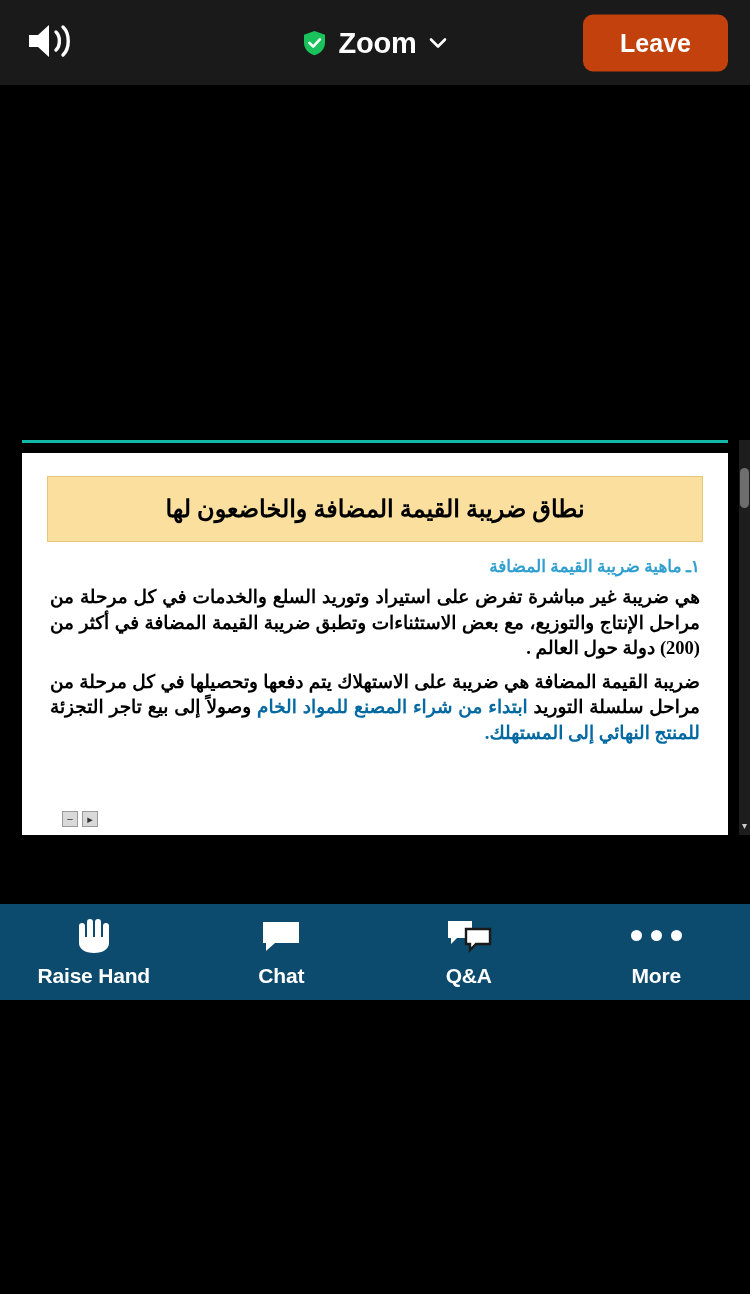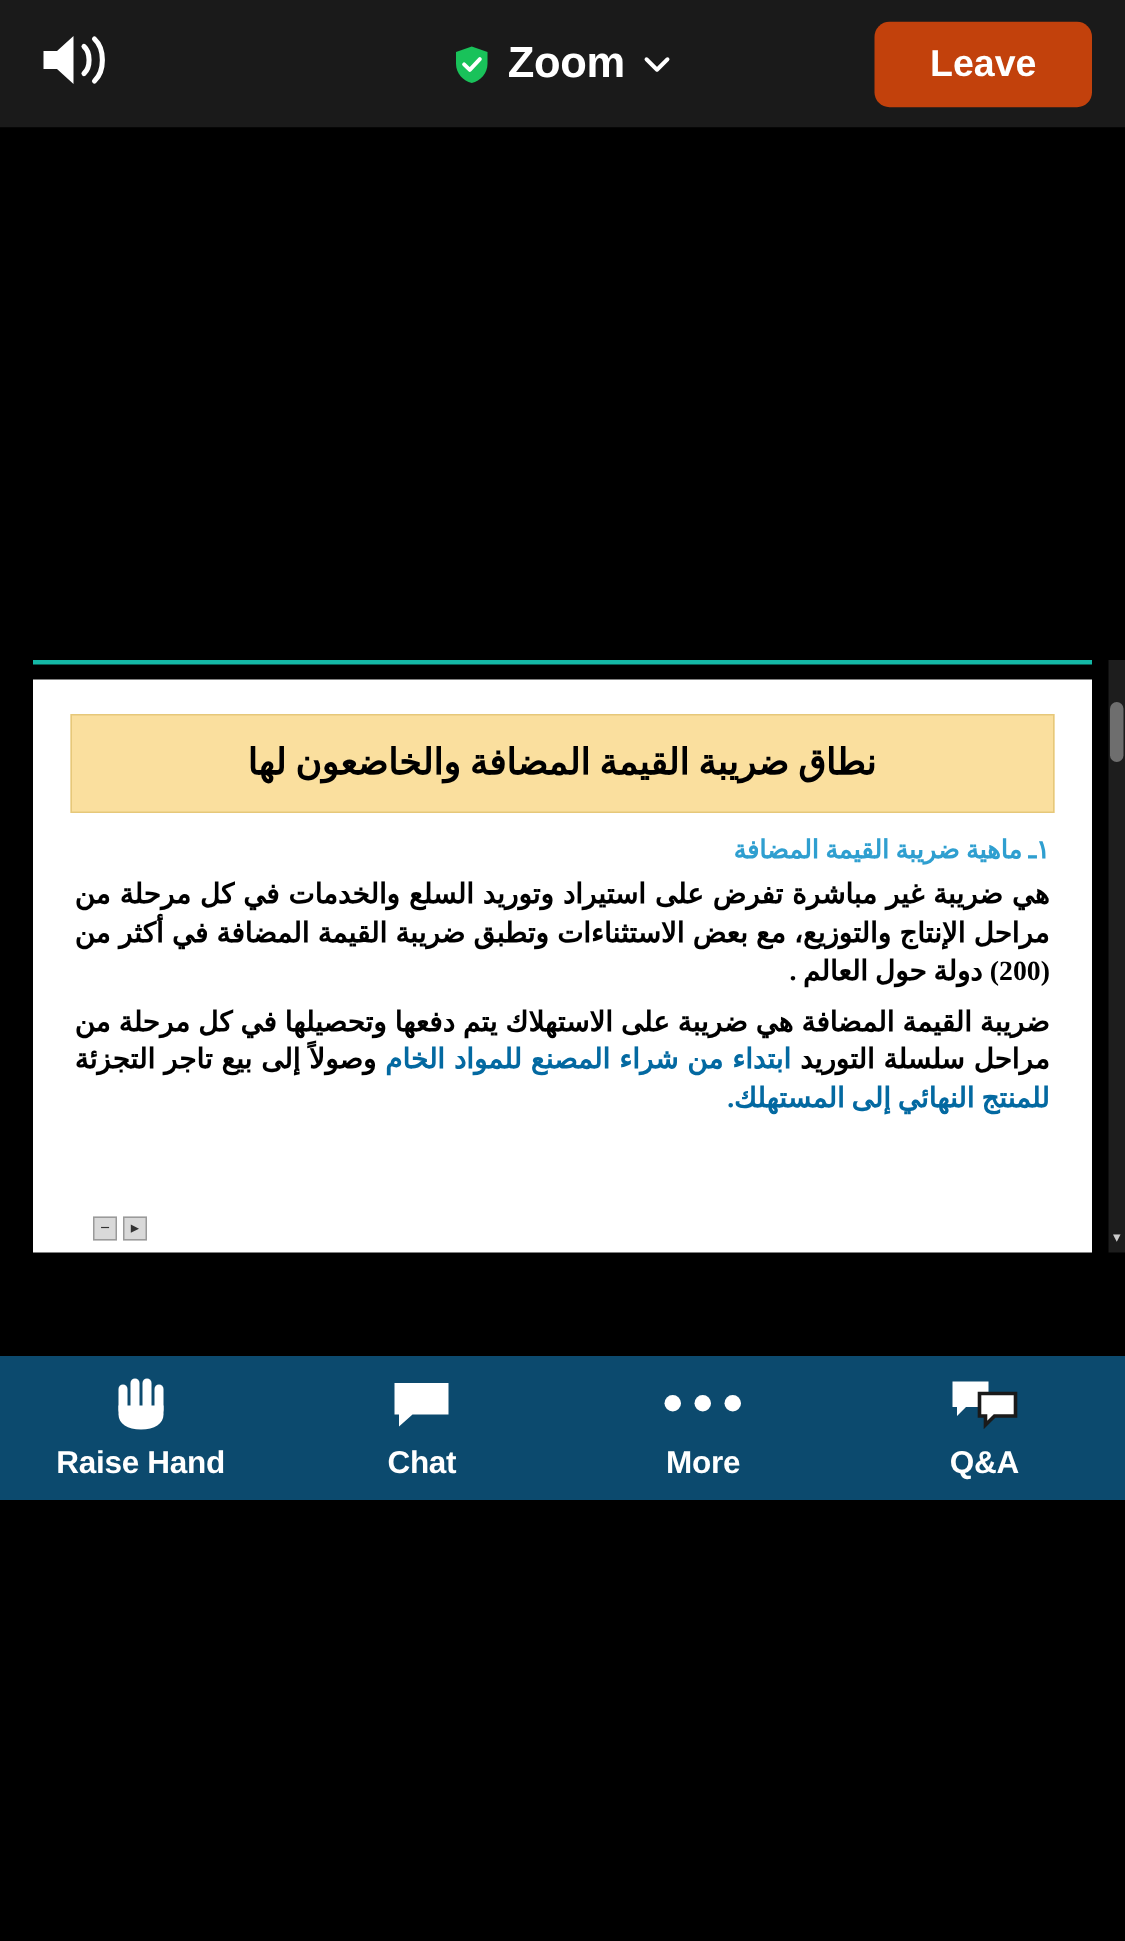--- a/index.html
+++ b/index.html
@@ -275,34 +275,34 @@
       <span class="glyph">
         <svg width="44" height="36" viewBox="0 0 44 36">
           <path d="M4 4 H40 V25 H16 L7 33 V25 H4 Z" fill="#ffffff"></path>
         </svg>
       </span>
       <span class="lbl">Chat</span>
     </div>
 
     <div class="tool">
       <span class="glyph">
+        <svg width="48" height="36" viewBox="0 0 48 36">
+          <path d="M3 3 H27 V20 H12 L6 26 V20 H3 Z" fill="#ffffff"></path>
+          <path d="M21 11 H45 V26 H31 L25 32 V26 H21 Z" fill="#ffffff" stroke="#1a1a1a" stroke-width="2.4"></path>
+        </svg>
+      </span>
+      <span class="lbl">Q&amp;A</span>
+    </div>
+
+    <div class="tool">
+      <span class="glyph">
         <span class="dots">
             <i></i>
             <i></i>
             <i></i>
           </span>
       </span>
       <span class="lbl">More</span>
     </div>
 
-    <div class="tool">
-      <span class="glyph">
-        <svg width="48" height="36" viewBox="0 0 48 36">
-          <path d="M3 3 H27 V20 H12 L6 26 V20 H3 Z" fill="#ffffff"></path>
-          <path d="M21 11 H45 V26 H31 L25 32 V26 H21 Z" fill="#ffffff" stroke="#1a1a1a" stroke-width="2.4"></path>
-        </svg>
-      </span>
-      <span class="lbl">Q&amp;A</span>
-    </div>
-
   </div>
 
 </div>
 
 </body></html>

